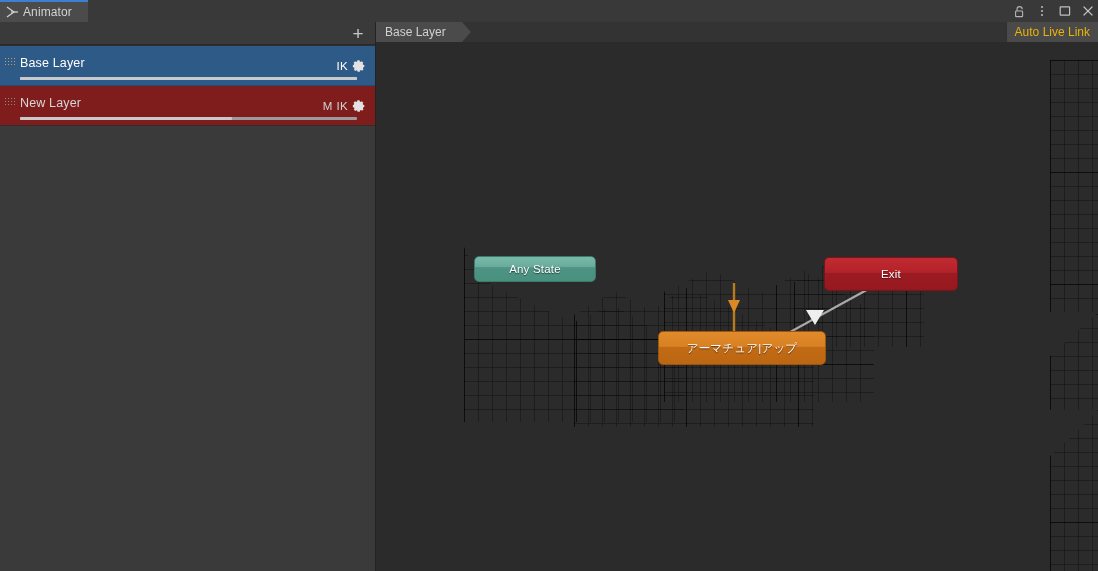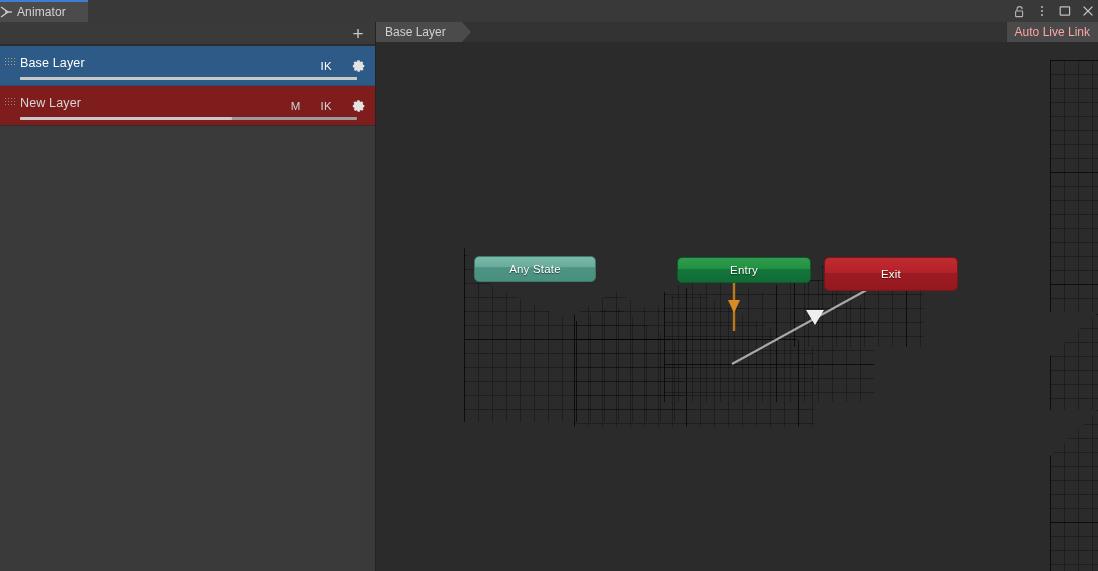--- a/index.html
+++ b/index.html
@@ -32,20 +32,21 @@
   }
   .win-tab {
     position: absolute;
     left: 0; top: 0;
     width: 88px; height: 22px;
     background: #4b4b4b;
     border-top: 2px solid #3d7fd0;
     box-sizing: border-box;
     display: flex;
     align-items: center;
+    padding-left: 6px;
   }
   .win-tab .tab-icon {
     display: inline-block;
     width: 14px; height: 12px;
     margin-right: 3px;
     position: relative;
     top: 0px;
   }
   .win-tab .tab-label {
     font-size: 12px;
@@ -178,21 +179,21 @@
     height: 3px;
     background: #c9c9c9;
     border-radius: 1px;
   }
   .layer-badges {
     position: absolute;
     right: 10px; top: 0;
     height: 40px;
     display: flex;
     align-items: center;
-    gap: 20px;
+    gap: 4px;
   }
   .badge-txt {
     font-size: 11.5px;
     color: #d2d2d2;
     letter-spacing: 0.3px;
   }
   .layer-row.selected .badge-txt { color: #ffffff; }
   .gear {
     width: 14px; height: 14px;
     display: block;
@@ -246,21 +247,21 @@
     border-left: 9px solid #4b4b4b;
   }
   .live-link {
     position: absolute;
     right: 0; top: 0;
     height: 20px;
     padding: 0 8px;
     display: flex;
     align-items: center;
     font-size: 12px;
-    color: #fca5a5;
+    color: #eab308;
     background: #4a4a4a;
     border-left: 1px solid #303030;
   }
 
   .canvas {
     position: absolute;
     left: 0; top: 20px;
     width: 722px; height: 529px;
     background: #2b2b2b;
     overflow: hidden;
@@ -464,25 +465,25 @@
         <polygon points="352,258 364,258 358,271" fill="#d98a24"></polygon>
 
         <line x1="507" y1="239" x2="356" y2="322" stroke="#a9a9a9" stroke-width="2.2"></line>
         <polygon points="430,268 448,268 439,283" fill="#eeeeee"></polygon>
       </svg>
 
       <div class="node node-any" style="left:98px; top:190px; width:122px; height:26px;margin-top:24px;">
         <span>Any State</span>
       </div>
 
-      <div class="node node-entry" style="left:301px; top:215px; width:134px; height:26px;">
-        <span>Entry</span>
-      </div>
 
       <div class="node node-exit" style="left:448px; top:215px; width:134px; height:34px;">
         <span>Exit</span>
       </div>
 
+      <div class="node node-state" style="left:282px; top:289px; width:168px; height:34px;">
+        <span>アーマチュア|アップ</span>
+      </div>
 
     </div>
   </div>
 
 </div>
 
 </body></html>

